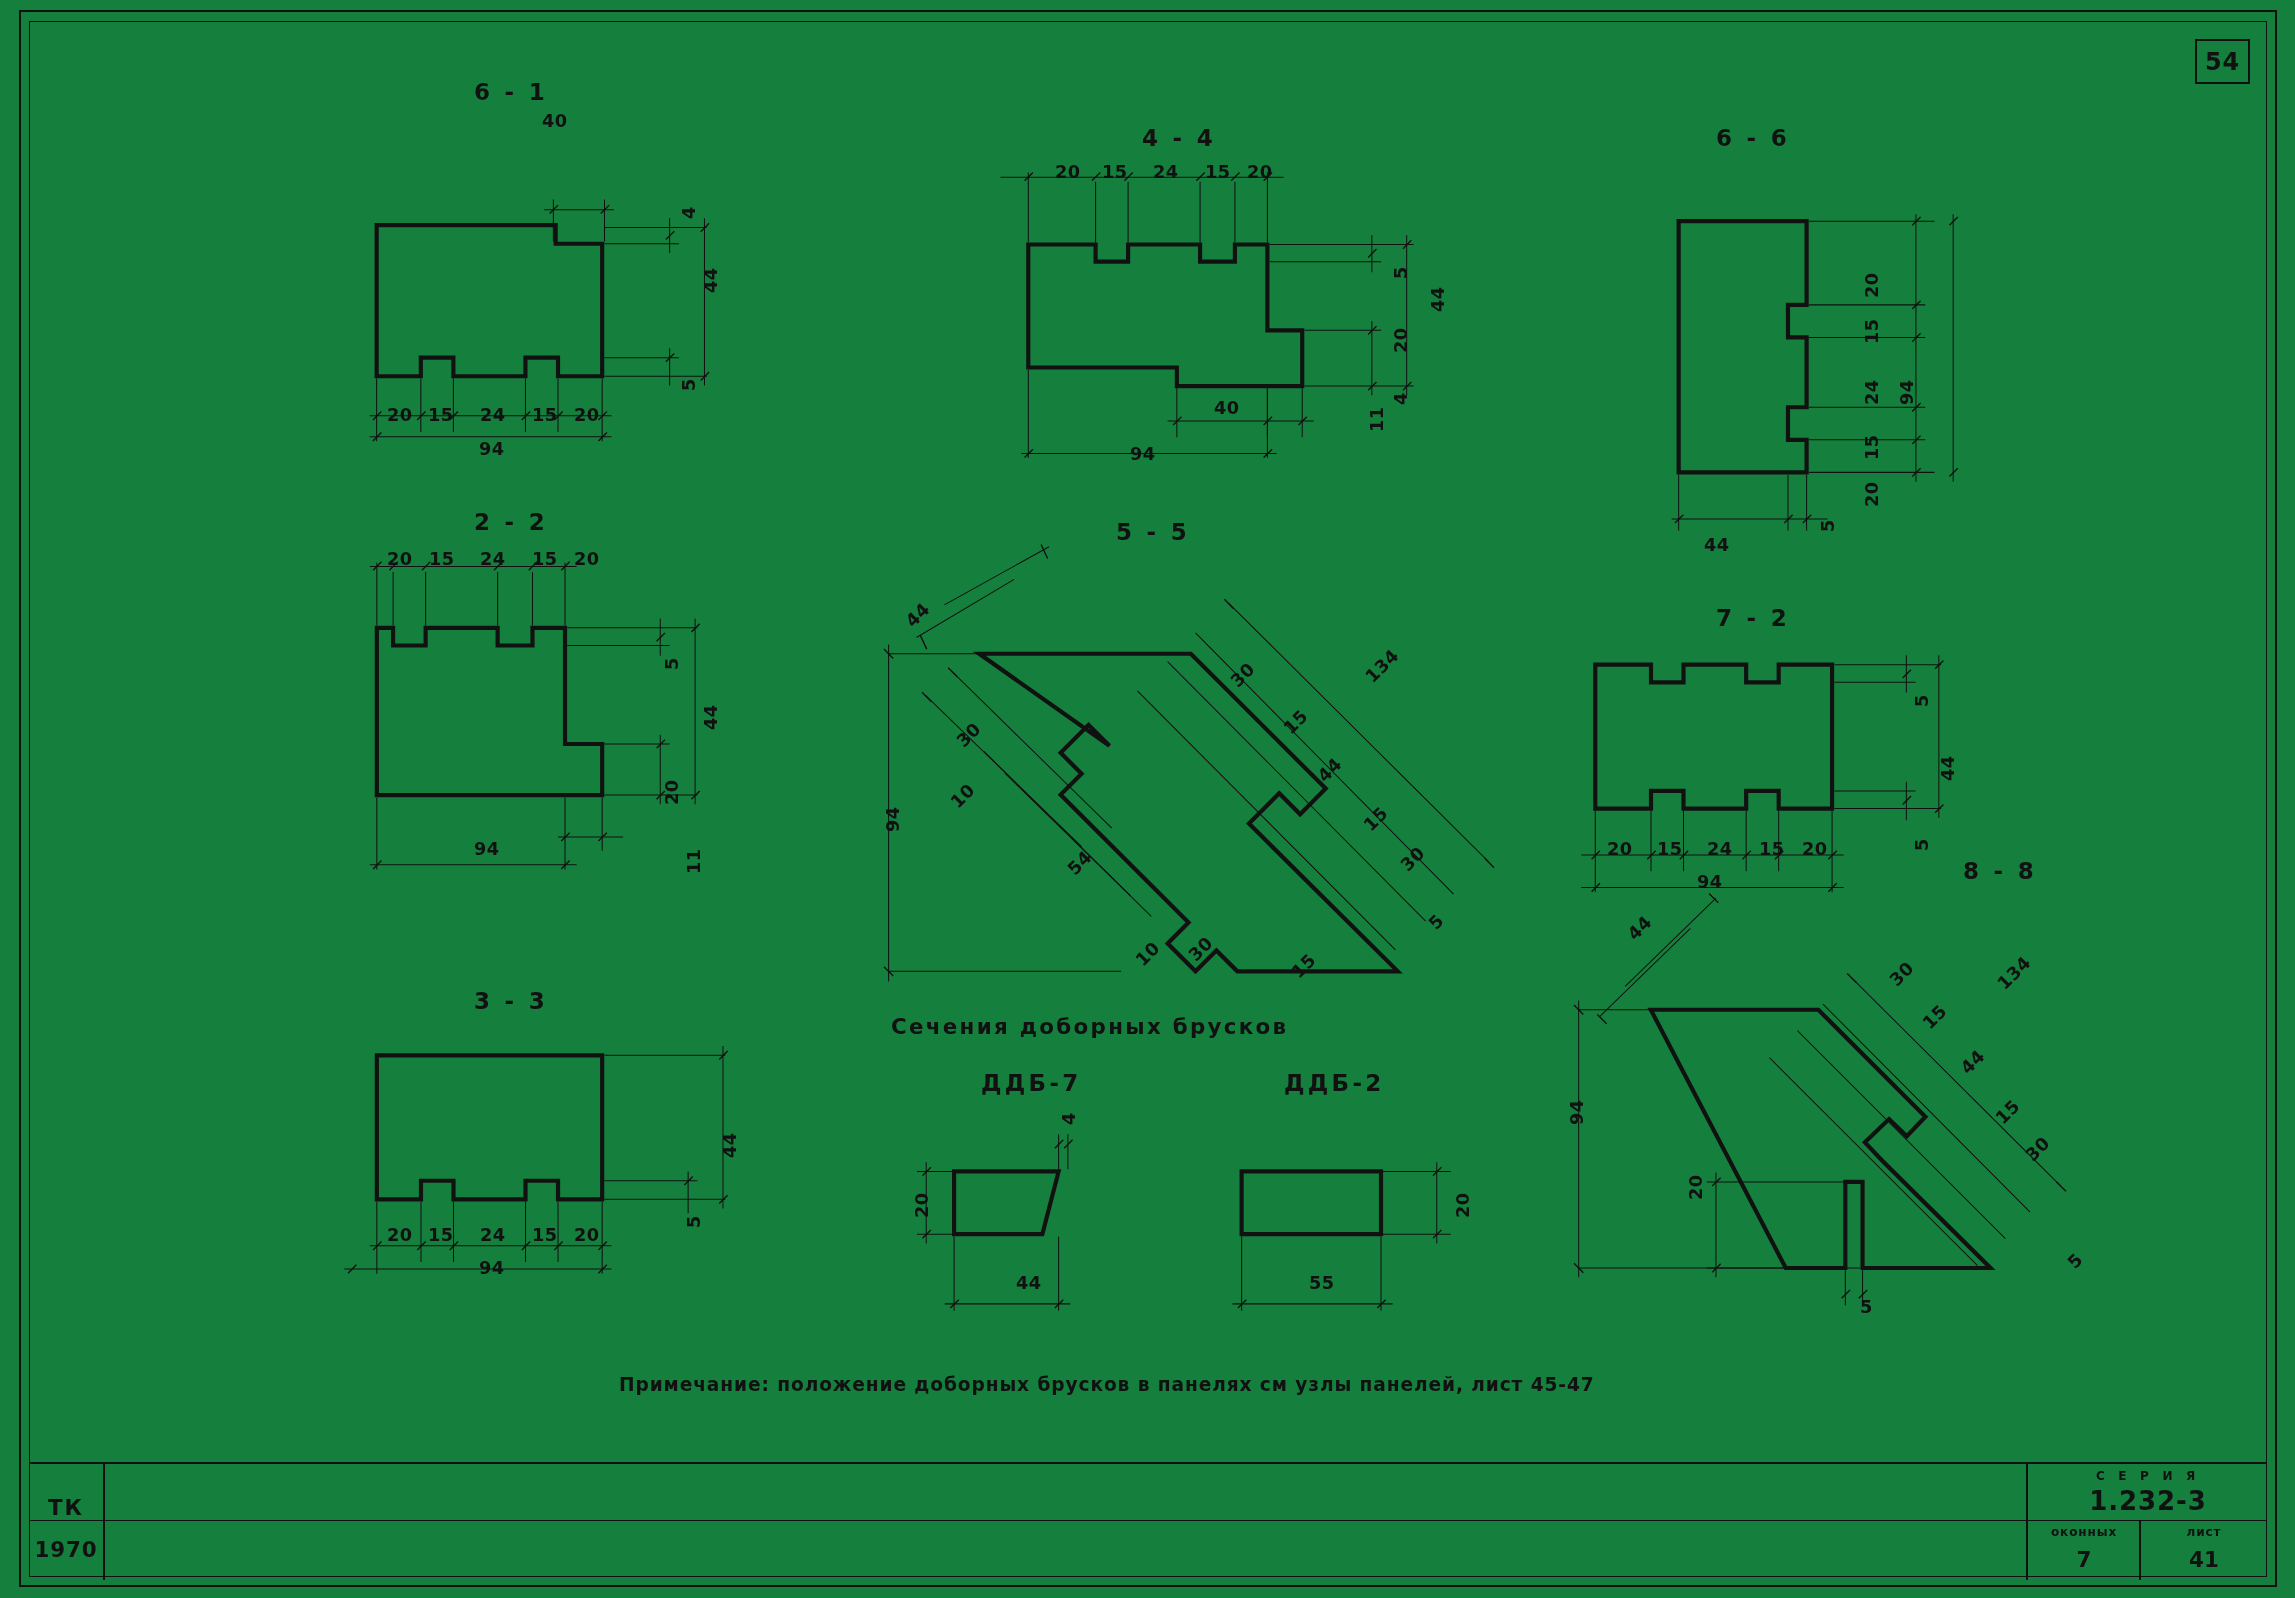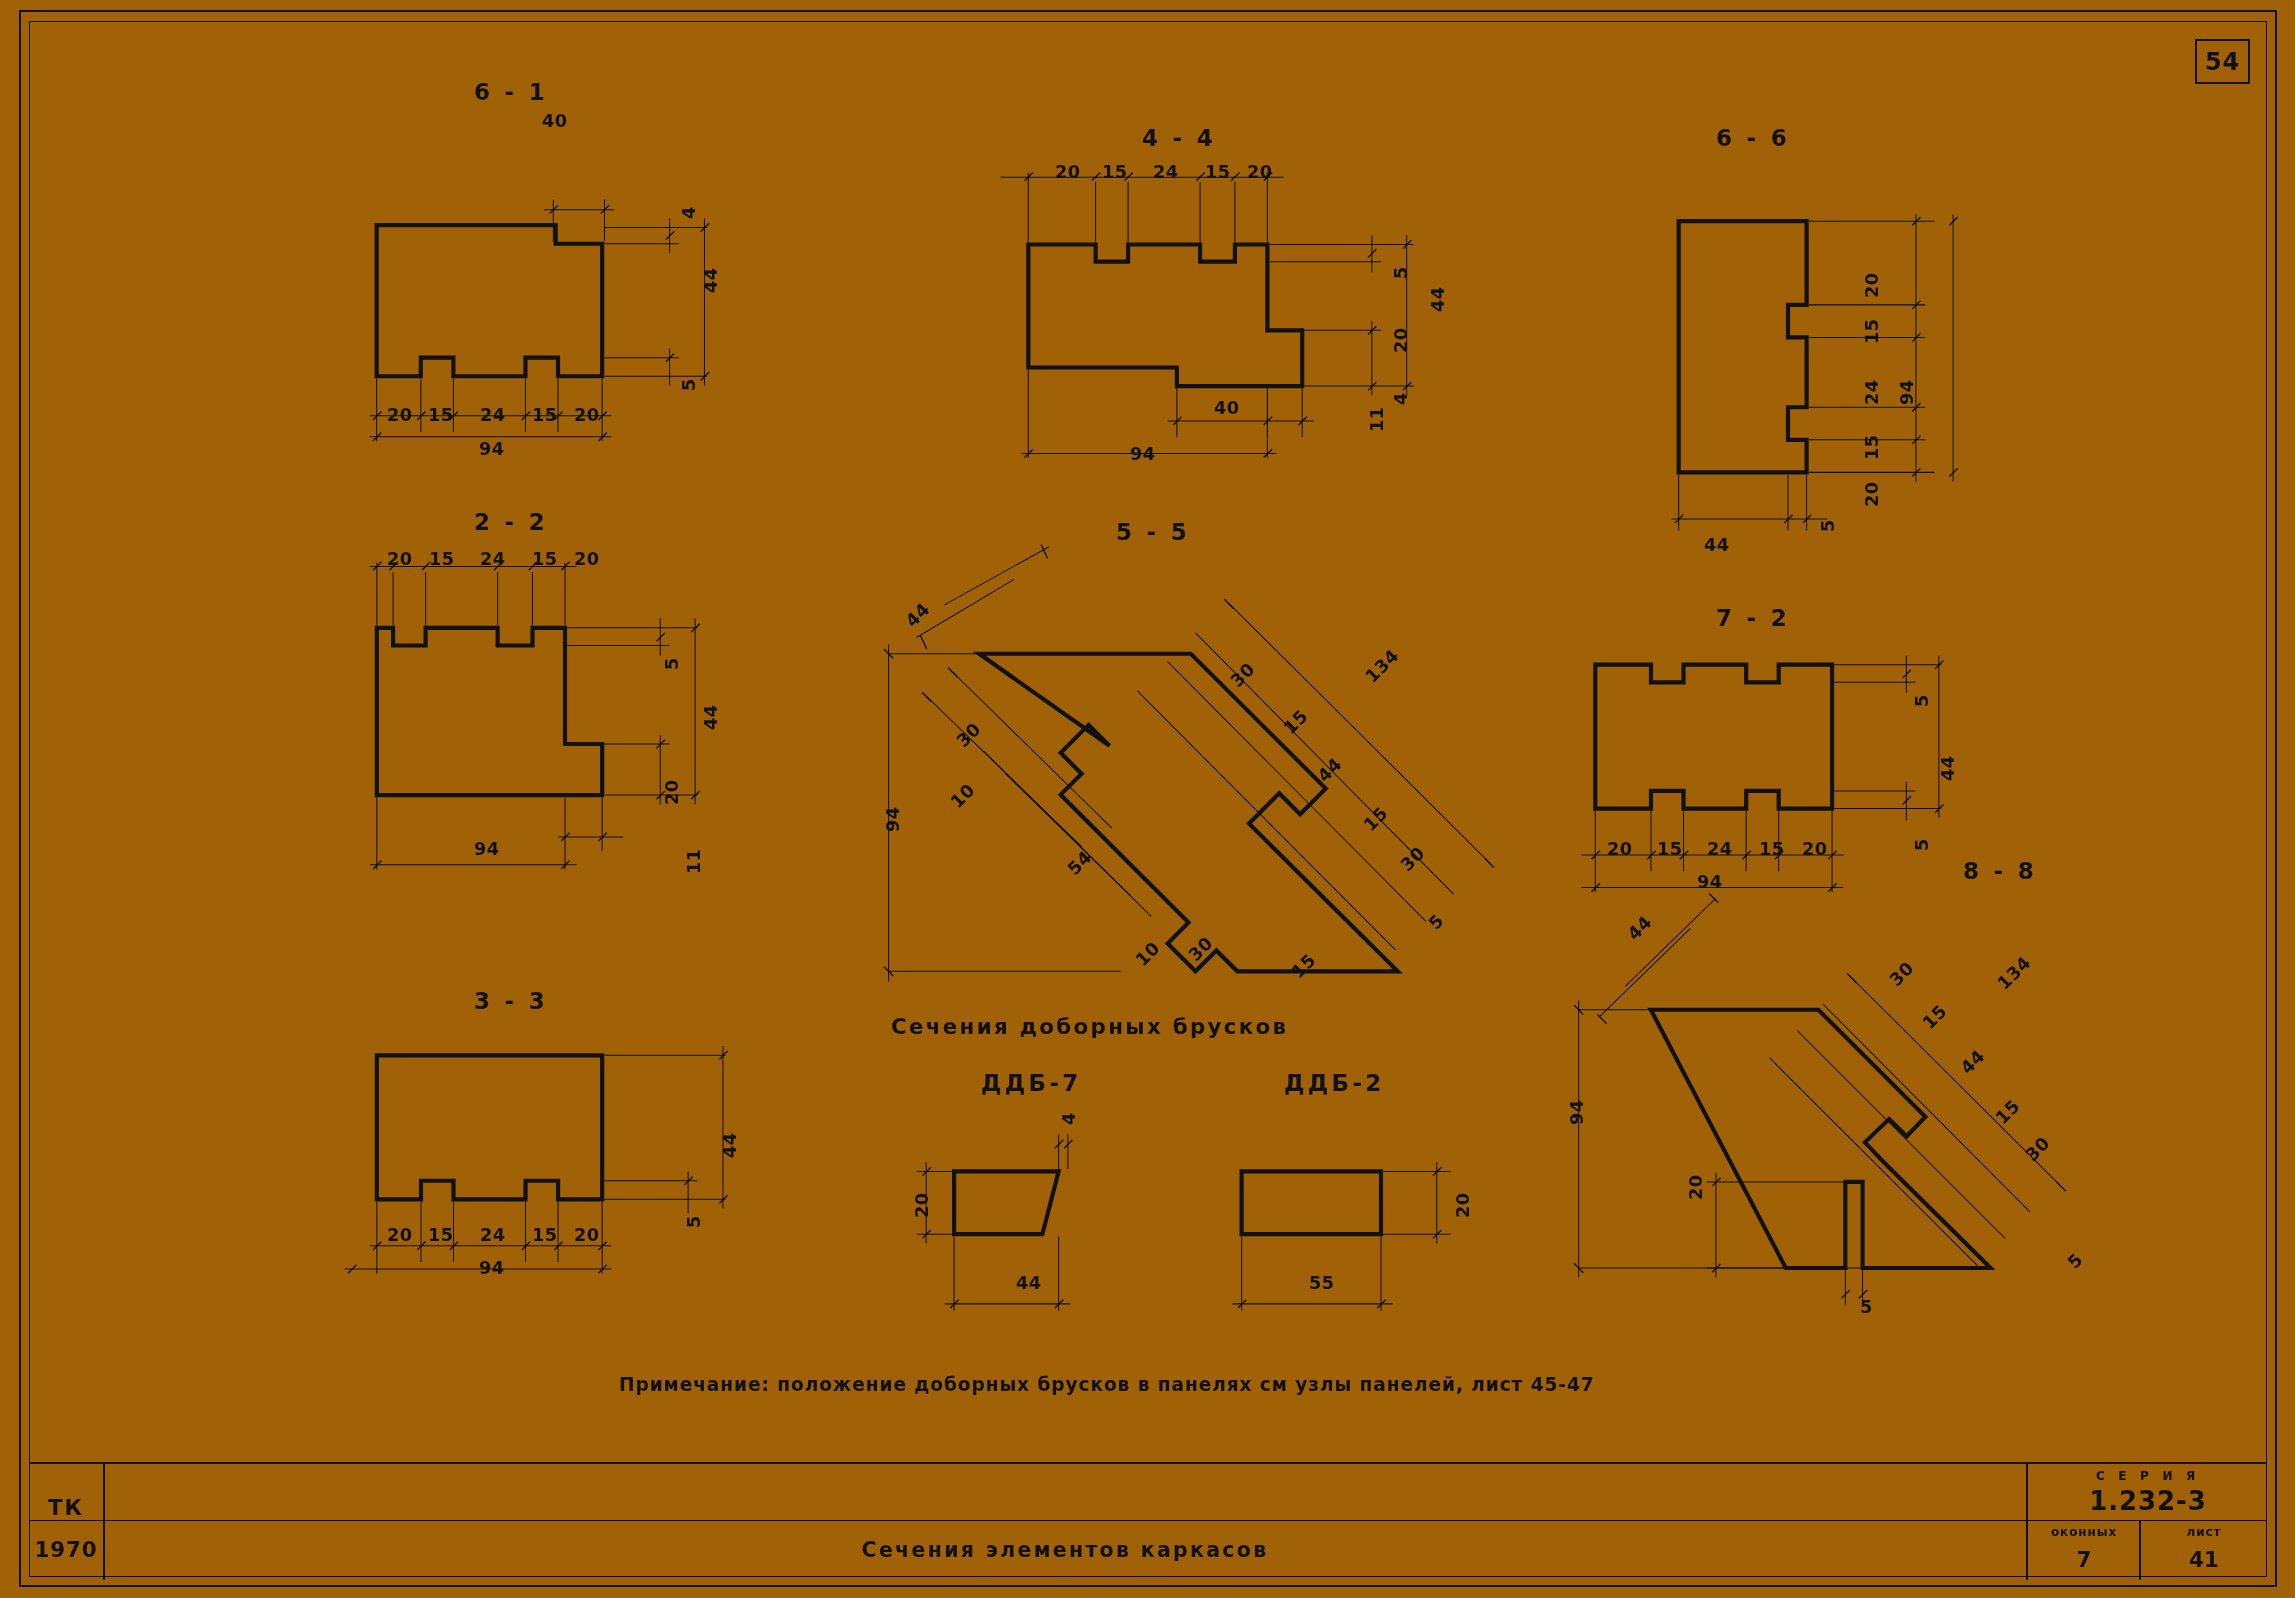--- a/index.html
+++ b/index.html
@@ -1,20 +1,20 @@
 <!DOCTYPE html>
 <html style="font-size:7.4px"><head>
 <meta charset="utf-8">
 <style>
   html,body{margin:0;padding:0;background:#ffffff;}
   body{font-family:"Liberation Sans",sans-serif;}
   #sheet{
     position:relative;
     width:2295px;height:1598px;
-    background:#a16207;
+    background:#15803d;
     overflow:hidden;
   }
   
   .frame-outer{
     position:absolute;left:18.6px;top:10.2px;width:2258px;height:1577px;
     border:2.8px solid #111;box-sizing:border-box;
   }
   .frame-inner{
     position:absolute;left:29px;top:20.5px;width:2238px;height:1556px;
     border:1.4px solid #111;box-sizing:border-box;
@@ -356,21 +356,20 @@
   <div class="tb">
     <div class="tb-line-h" style="left:0;top:56px;width:1997px;"></div>
     <div class="tb-line-v" style="left:74px;top:0;height:116px;"></div>
     <div class="tb-line-v" style="left:1997px;top:0;height:116px;"></div>
     <div class="tb-line-v" style="left:2110px;top:56px;height:60px;"></div>
     <div class="tb-line-h" style="left:1997px;top:56px;width:240px;"></div>
 
     <div class="tb-cell" style="left:0;top:0;width:74px;height:56px;font-size:21.4px;letter-spacing:1.9px;margin-top:16px;">ТК</div>
     <div class="tb-cell" style="left:0;top:56px;width:74px;height:60px;font-size:21.4px;letter-spacing:0.9px;">1970</div>
 
-    <div class="tb-cell" style="left:79px;top:56px;width:1914px;height:60px;font-size:20.5px;letter-spacing:2.3px;">Сечения элементов каркасов</div>
 
     <div class="tb-cell" style="left:2000px;top:1.9px;width:238px;height:20.5px;font-size:12px;letter-spacing:4.7px;">С Е Р И Я</div>
     <div class="tb-cell" style="left:2000px;top:21.4px;width:238px;height:33px;font-size:26px;letter-spacing:0.9px;">1.232-3</div>
 
     <div class="tb-cell" style="left:2000px;top:58px;width:110px;height:21.4px;font-size:12px;letter-spacing:0.9px;">оконных</div>
     <div class="tb-cell" style="left:2000px;top:77px;width:110px;height:37px;font-size:21.4px;">7</div>
 
     <div class="tb-cell" style="left:2112px;top:58px;width:126px;height:21.4px;font-size:12px;letter-spacing:0.9px;">лист</div>
     <div class="tb-cell" style="left:2112px;top:77px;width:126px;height:37px;font-size:21.4px;">41</div>
   </div>

